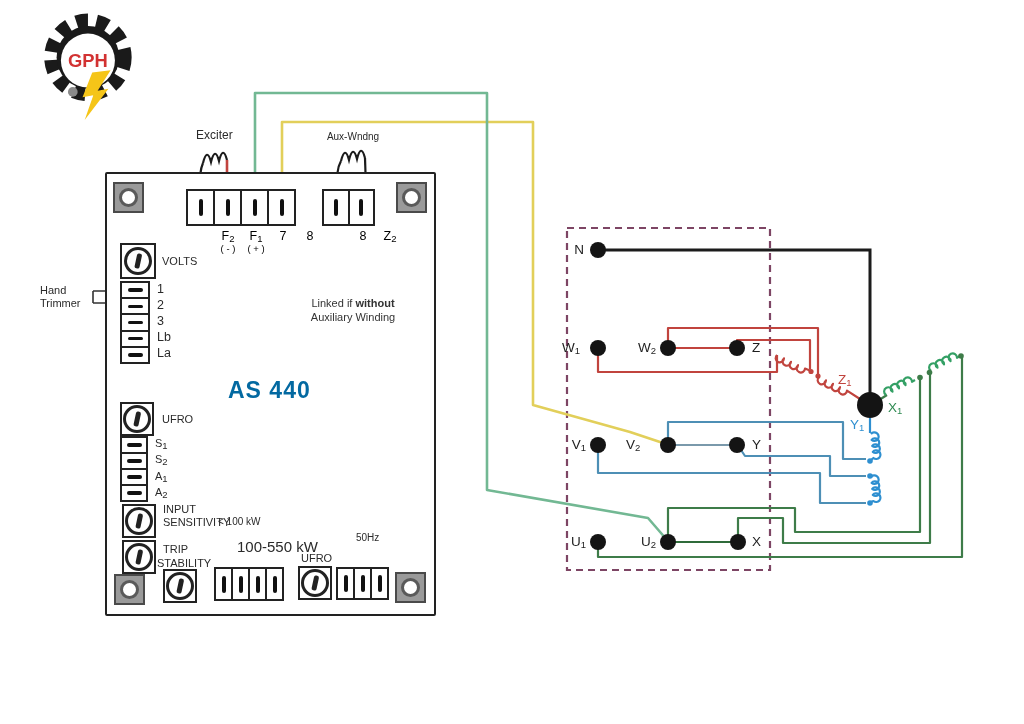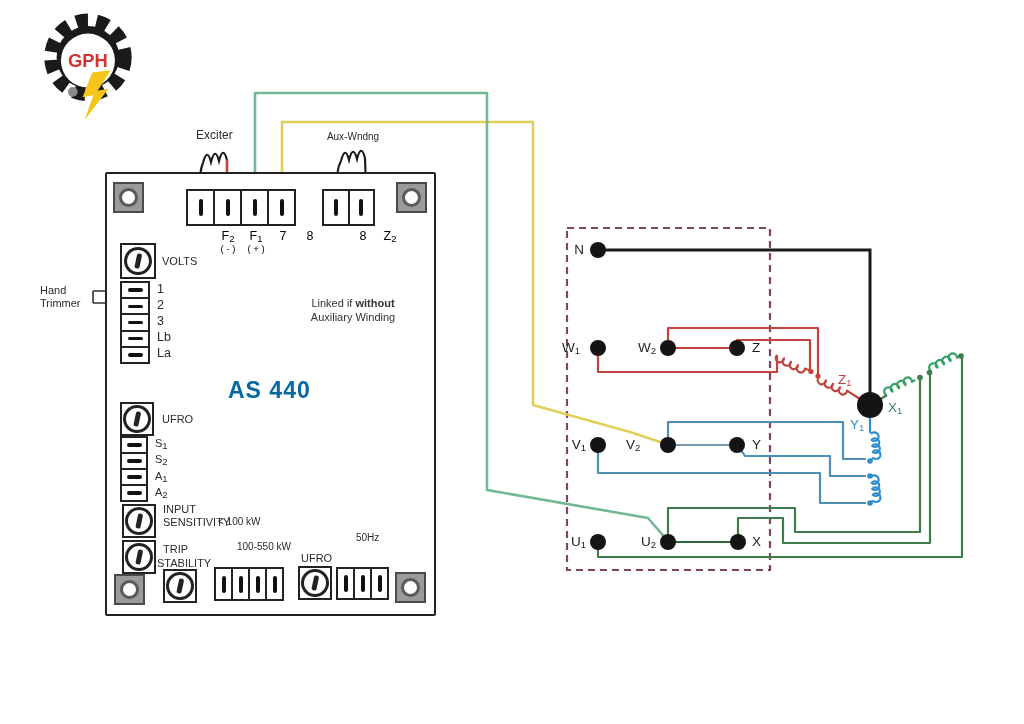--- a/index.html
+++ b/index.html
@@ -221,21 +221,21 @@
   <div class="pot" style="left:122px;top:540px;width:34px;height:34px">
       <div class="potc"></div>
     </div>
   <div class="lbl" style="left:163px;top:543px">TRIP</div>
   <div class="lbl" style="left:157px;top:557px">STABILITY</div>
   <div class="pot" style="left:163px;top:569px;width:34px;height:34px">
       <div class="potc"></div>
     </div>
 
   <div class="lbl" style="left:218px;top:515px;font-size:10px">&lt; 100 kW</div>
-  <div class="lbl" style="left:237px;top:540px;font-size:10px">100-550 kW</div>
+  <div class="lbl" style="left:237px;top:540px;font-size:15px">100-550 kW</div>
   <div class="tblock" style="left:214px;top:567px;width:70px;height:34px">
     <div class="cell vslot"></div>
     <div class="cell vslot"></div>
     <div class="cell vslot"></div>
     <div class="cell vslot"></div>
   </div>
 
   <div class="lbl" style="left:301px;top:552px">UFRO</div>
   <div class="pot" style="left:298px;top:566px;width:34px;height:34px">
       <div class="potc"></div>

